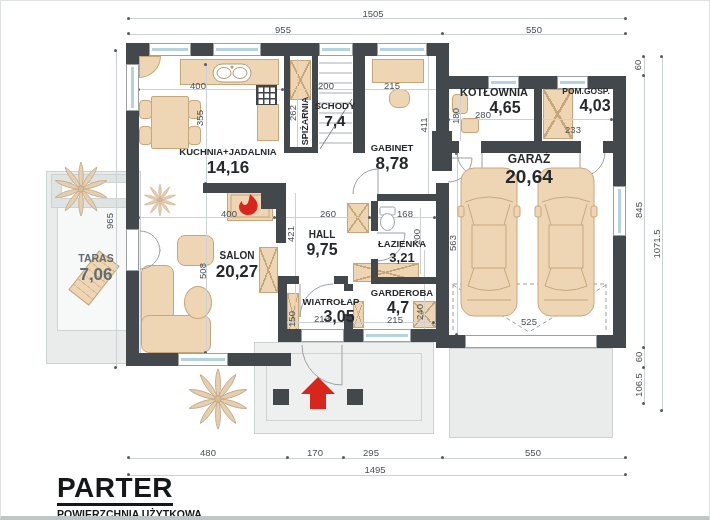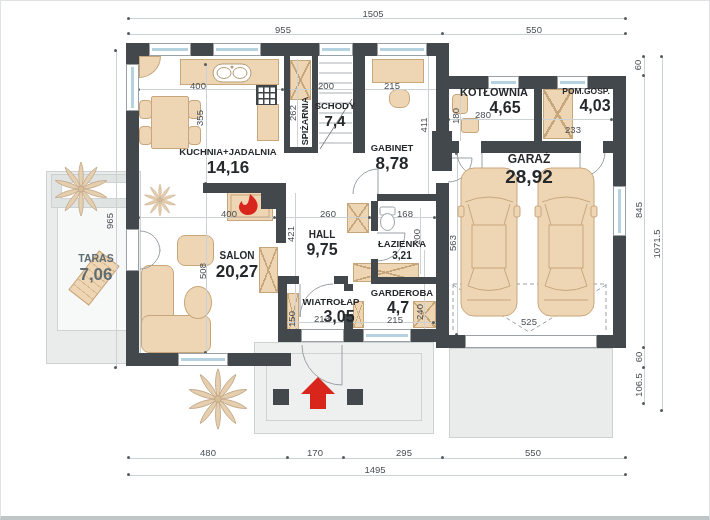--- a/index.html
+++ b/index.html
@@ -169,53 +169,53 @@
   <div class="lbl" style="left:493px;top:86px">
     <span class="n" style="font-size:11px">KOTŁOWNIA</span>
     <span class="a" style="font-size:16px;margin-left:22px">4,65</span>
   </div>
   <div class="lbl" style="left:585px;top:86px">
     <span class="n" style="font-size:8.5px">POM.GOSP.</span>
     <span class="a" style="font-size:16px;margin-left:18px">4,03</span>
   </div>
   <div class="lbl" style="left:528px;top:152px">
     <span class="n" style="font-size:12px">GARAŻ</span>
-    <span class="a" style="font-size:19px">28,92</span>
+    <span class="a" style="font-size:19px">20,64</span>
   </div>
   <div class="lbl" style="left:236px;top:250px">
     <span class="n" style="font-size:10px">SALON</span>
     <span class="a" style="font-size:17px">20,27</span>
   </div>
   <div class="lbl" style="left:321px;top:229px">
     <span class="n" style="font-size:10px">HALL</span>
     <span class="a" style="font-size:16px">9,75</span>
   </div>
   <div class="lbl" style="left:401px;top:238px">
     <span class="n">ŁAZIENKA</span>
-    <span class="a" style="font-size:10px">3,21</span>
+    <span class="a" style="font-size:13px">3,21</span>
   </div>
   <div class="lbl" style="left:330px;top:296px">
     <span class="n">WIATROŁAP</span>
     <span class="a" style="font-size:16px;margin-left:16px">3,05</span>
   </div>
   <div class="lbl" style="left:401px;top:287px">
     <span class="n">GARDEROBA</span>
     <span class="a" style="font-size:16px;margin-right:8px">4,7</span>
   </div>
   <div class="lbl taras-c" style="left:95px;top:252px">
     <span class="n" style="font-size:10.5px">TARAS</span>
     <span class="a" style="font-size:17px">7,06</span>
   </div>
 
   <span class="dm" style="left:372px;top:8px">1505</span>
   <span class="dm" style="left:282px;top:24px">955</span>
   <span class="dm" style="left:533px;top:24px">550</span>
   <span class="dm" style="left:207px;top:447px">480</span>
   <span class="dm" style="left:314px;top:447px">170</span>
-  <span class="dm" style="left:403px;top:447px">295</span>
+  <span class="dm" style="left:370px;top:447px">295</span>
   <span class="dm" style="left:532px;top:447px">550</span>
   <span class="dm" style="left:374px;top:464px">1495</span>
   <span class="dmv" style="left:637px;top:64px">60</span>
   <span class="dmv" style="left:638px;top:209px">845</span>
   <span class="dmv" style="left:638px;top:356px">60</span>
   <span class="dmv" style="left:638px;top:384px">106.5</span>
   <span class="dmv" style="left:656px;top:243px">1071.5</span>
   <span class="dmv" style="left:109px;top:220px">965</span>
 
   <span class="dm" style="left:197px;top:80px">400</span>
@@ -233,20 +233,24 @@
   <span class="dm" style="left:327px;top:208px">260</span>
   <span class="dmv" style="left:290px;top:233px">421</span>
   <span class="dmv" style="left:202px;top:270px">508</span>
   <span class="dm" style="left:404px;top:208px">168</span>
   <span class="dmv" style="left:416px;top:236px">200</span>
   <span class="dm" style="left:321px;top:313px">213</span>
   <span class="dmv" style="left:291px;top:318px">150</span>
   <span class="dm" style="left:394px;top:314px">215</span>
   <span class="dmv" style="left:419px;top:311px">240</span>
 
+  <div style="position:absolute;left:56px;top:474px;z-index:6">
+    <div class="tl">PARTER</div>
+    <div class="tc">POWIERZCHNIA UŻYTKOWA</div>
+  </div>
 
 <div class="w" style="left: 125px; top: 42px; width: 310px; height: 13px;"></div>
     <div class="w" style="left: 435px; top: 42px; width: 13px; height: 114px;"></div>
     <div class="w" style="left: 435px; top: 182px; width: 13px; height: 165px;"></div>
     <div class="w" style="left: 448px; top: 75px; width: 177px; height: 13px;"></div>
     <div class="w" style="left: 612px; top: 88px; width: 13px; height: 259px;"></div>
     <div class="w" style="left: 448px; top: 334px; width: 16px; height: 13px;"></div>
     <div class="w" style="left: 596px; top: 334px; width: 29px; height: 13px;"></div>
     <div class="w" style="left: 125px; top: 42px; width: 13px; height: 21px;"></div>
     <div class="w" style="left: 125px; top: 110px; width: 13px; height: 118px;"></div>

